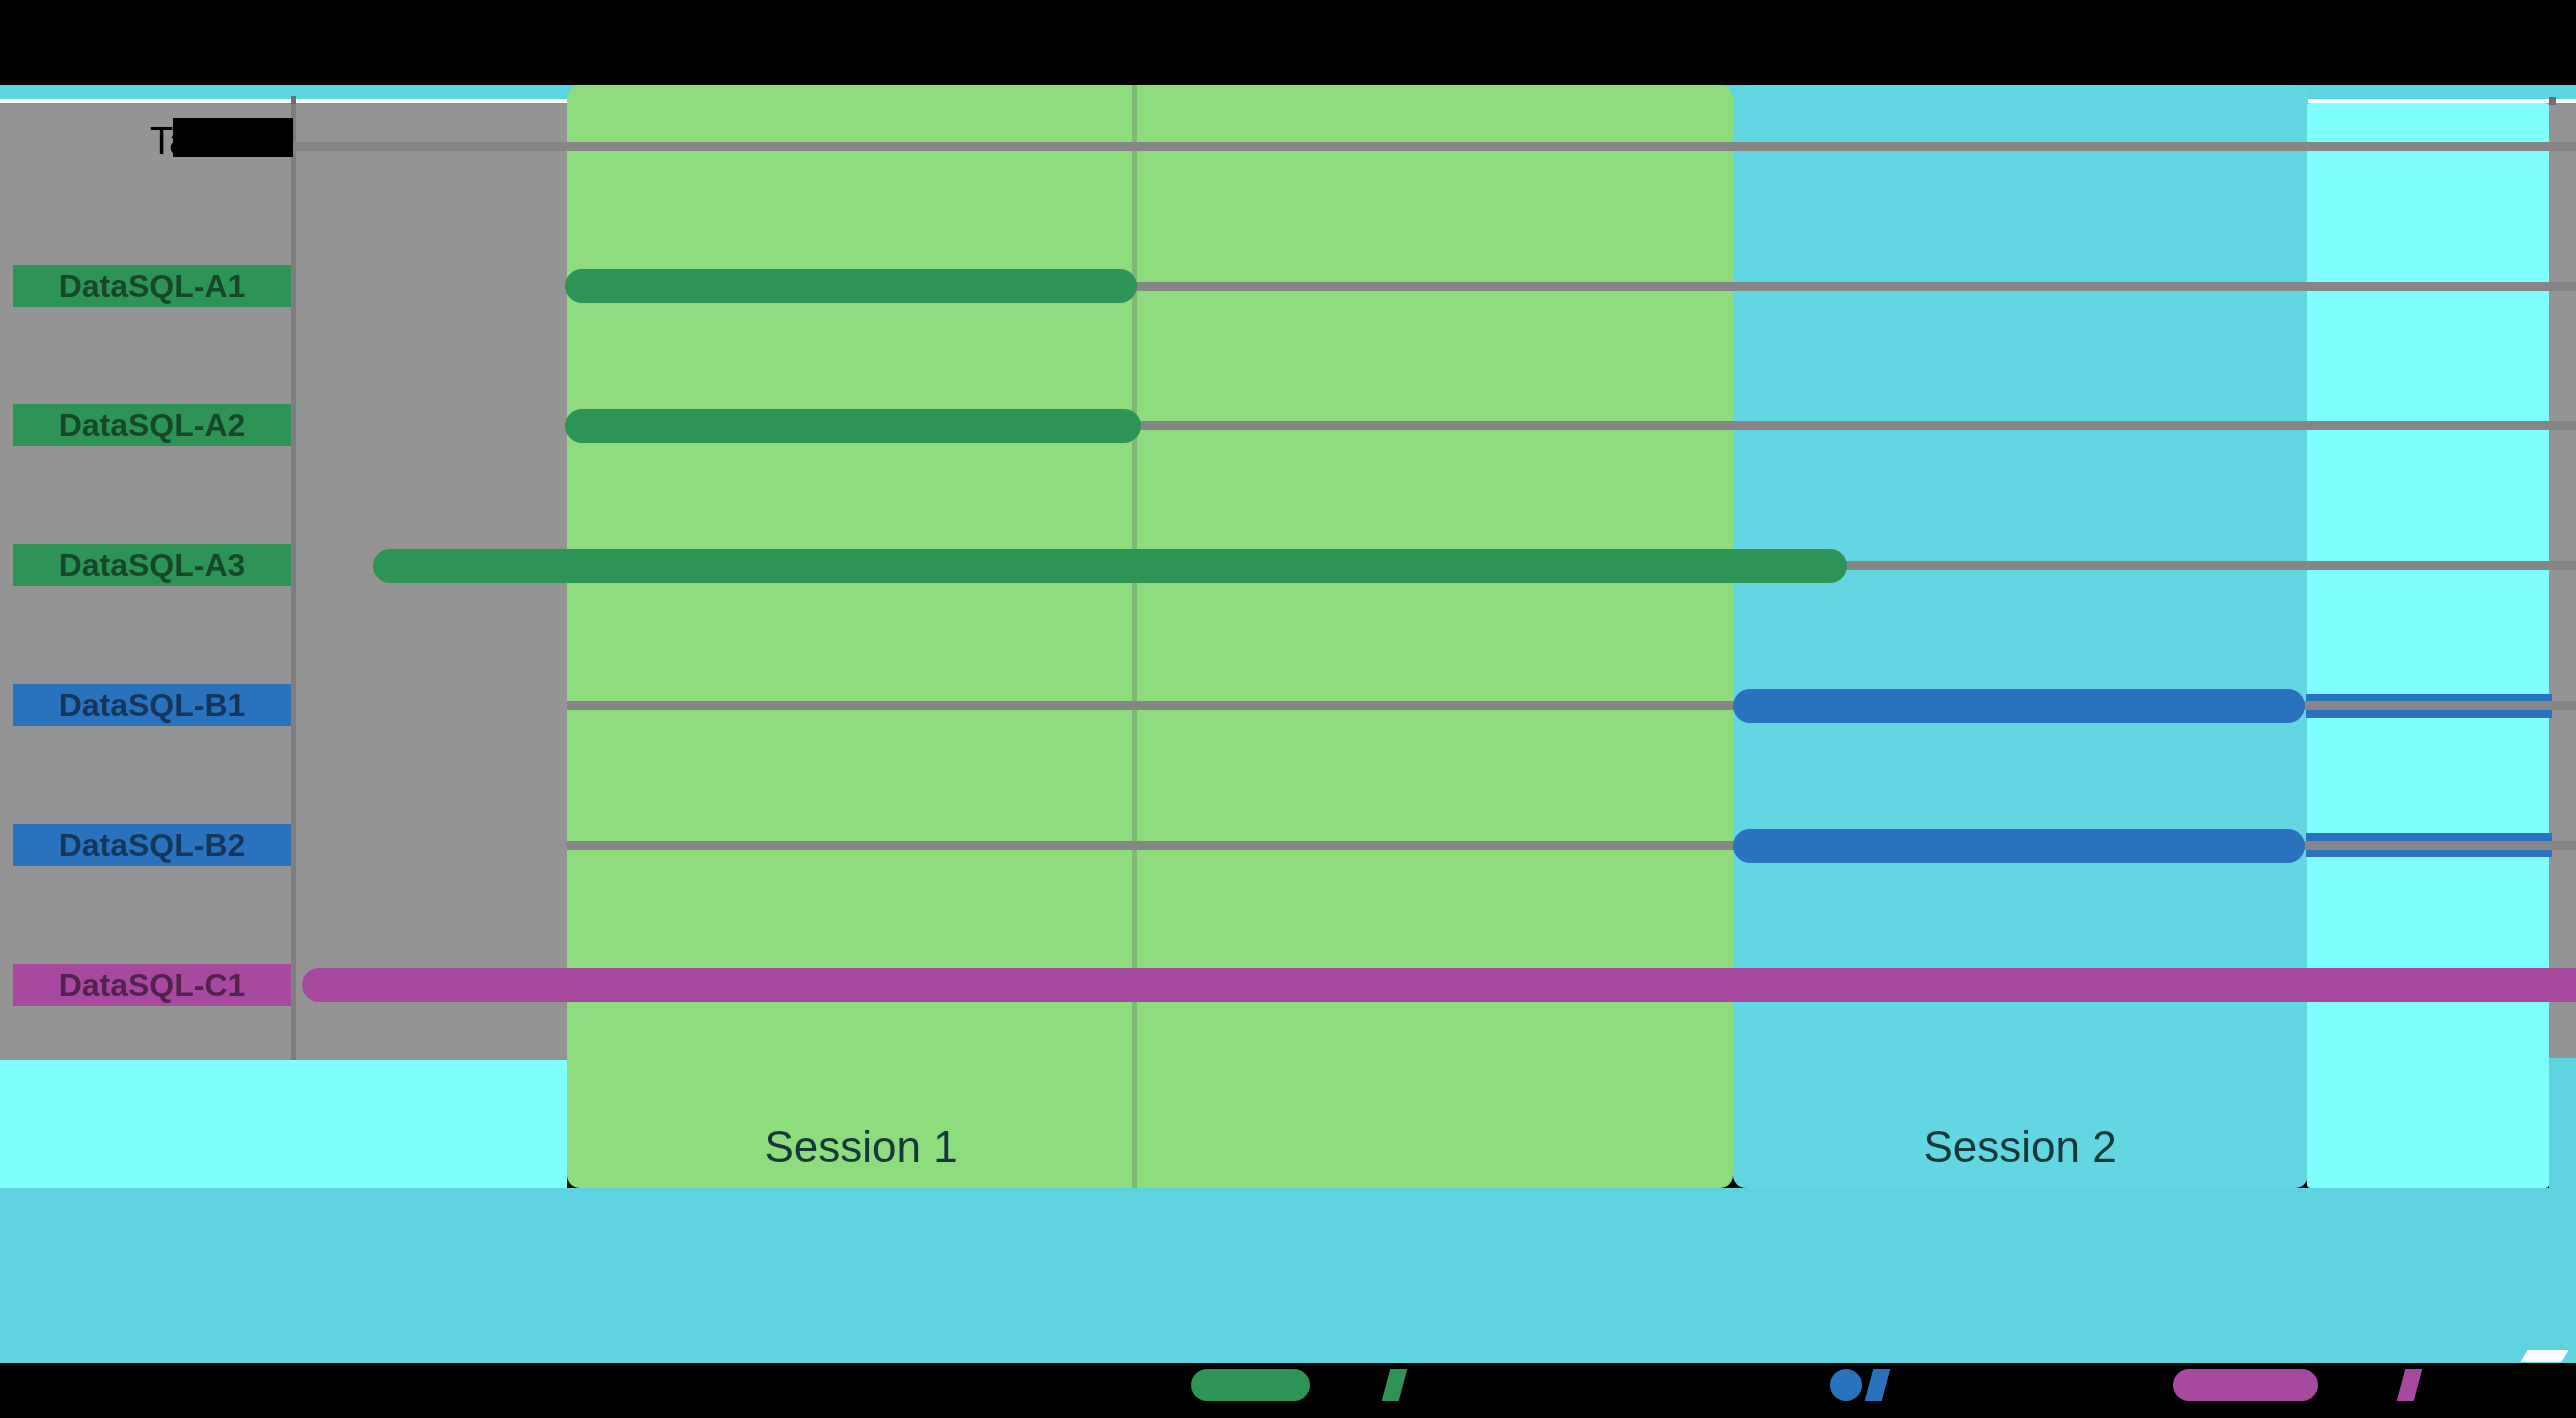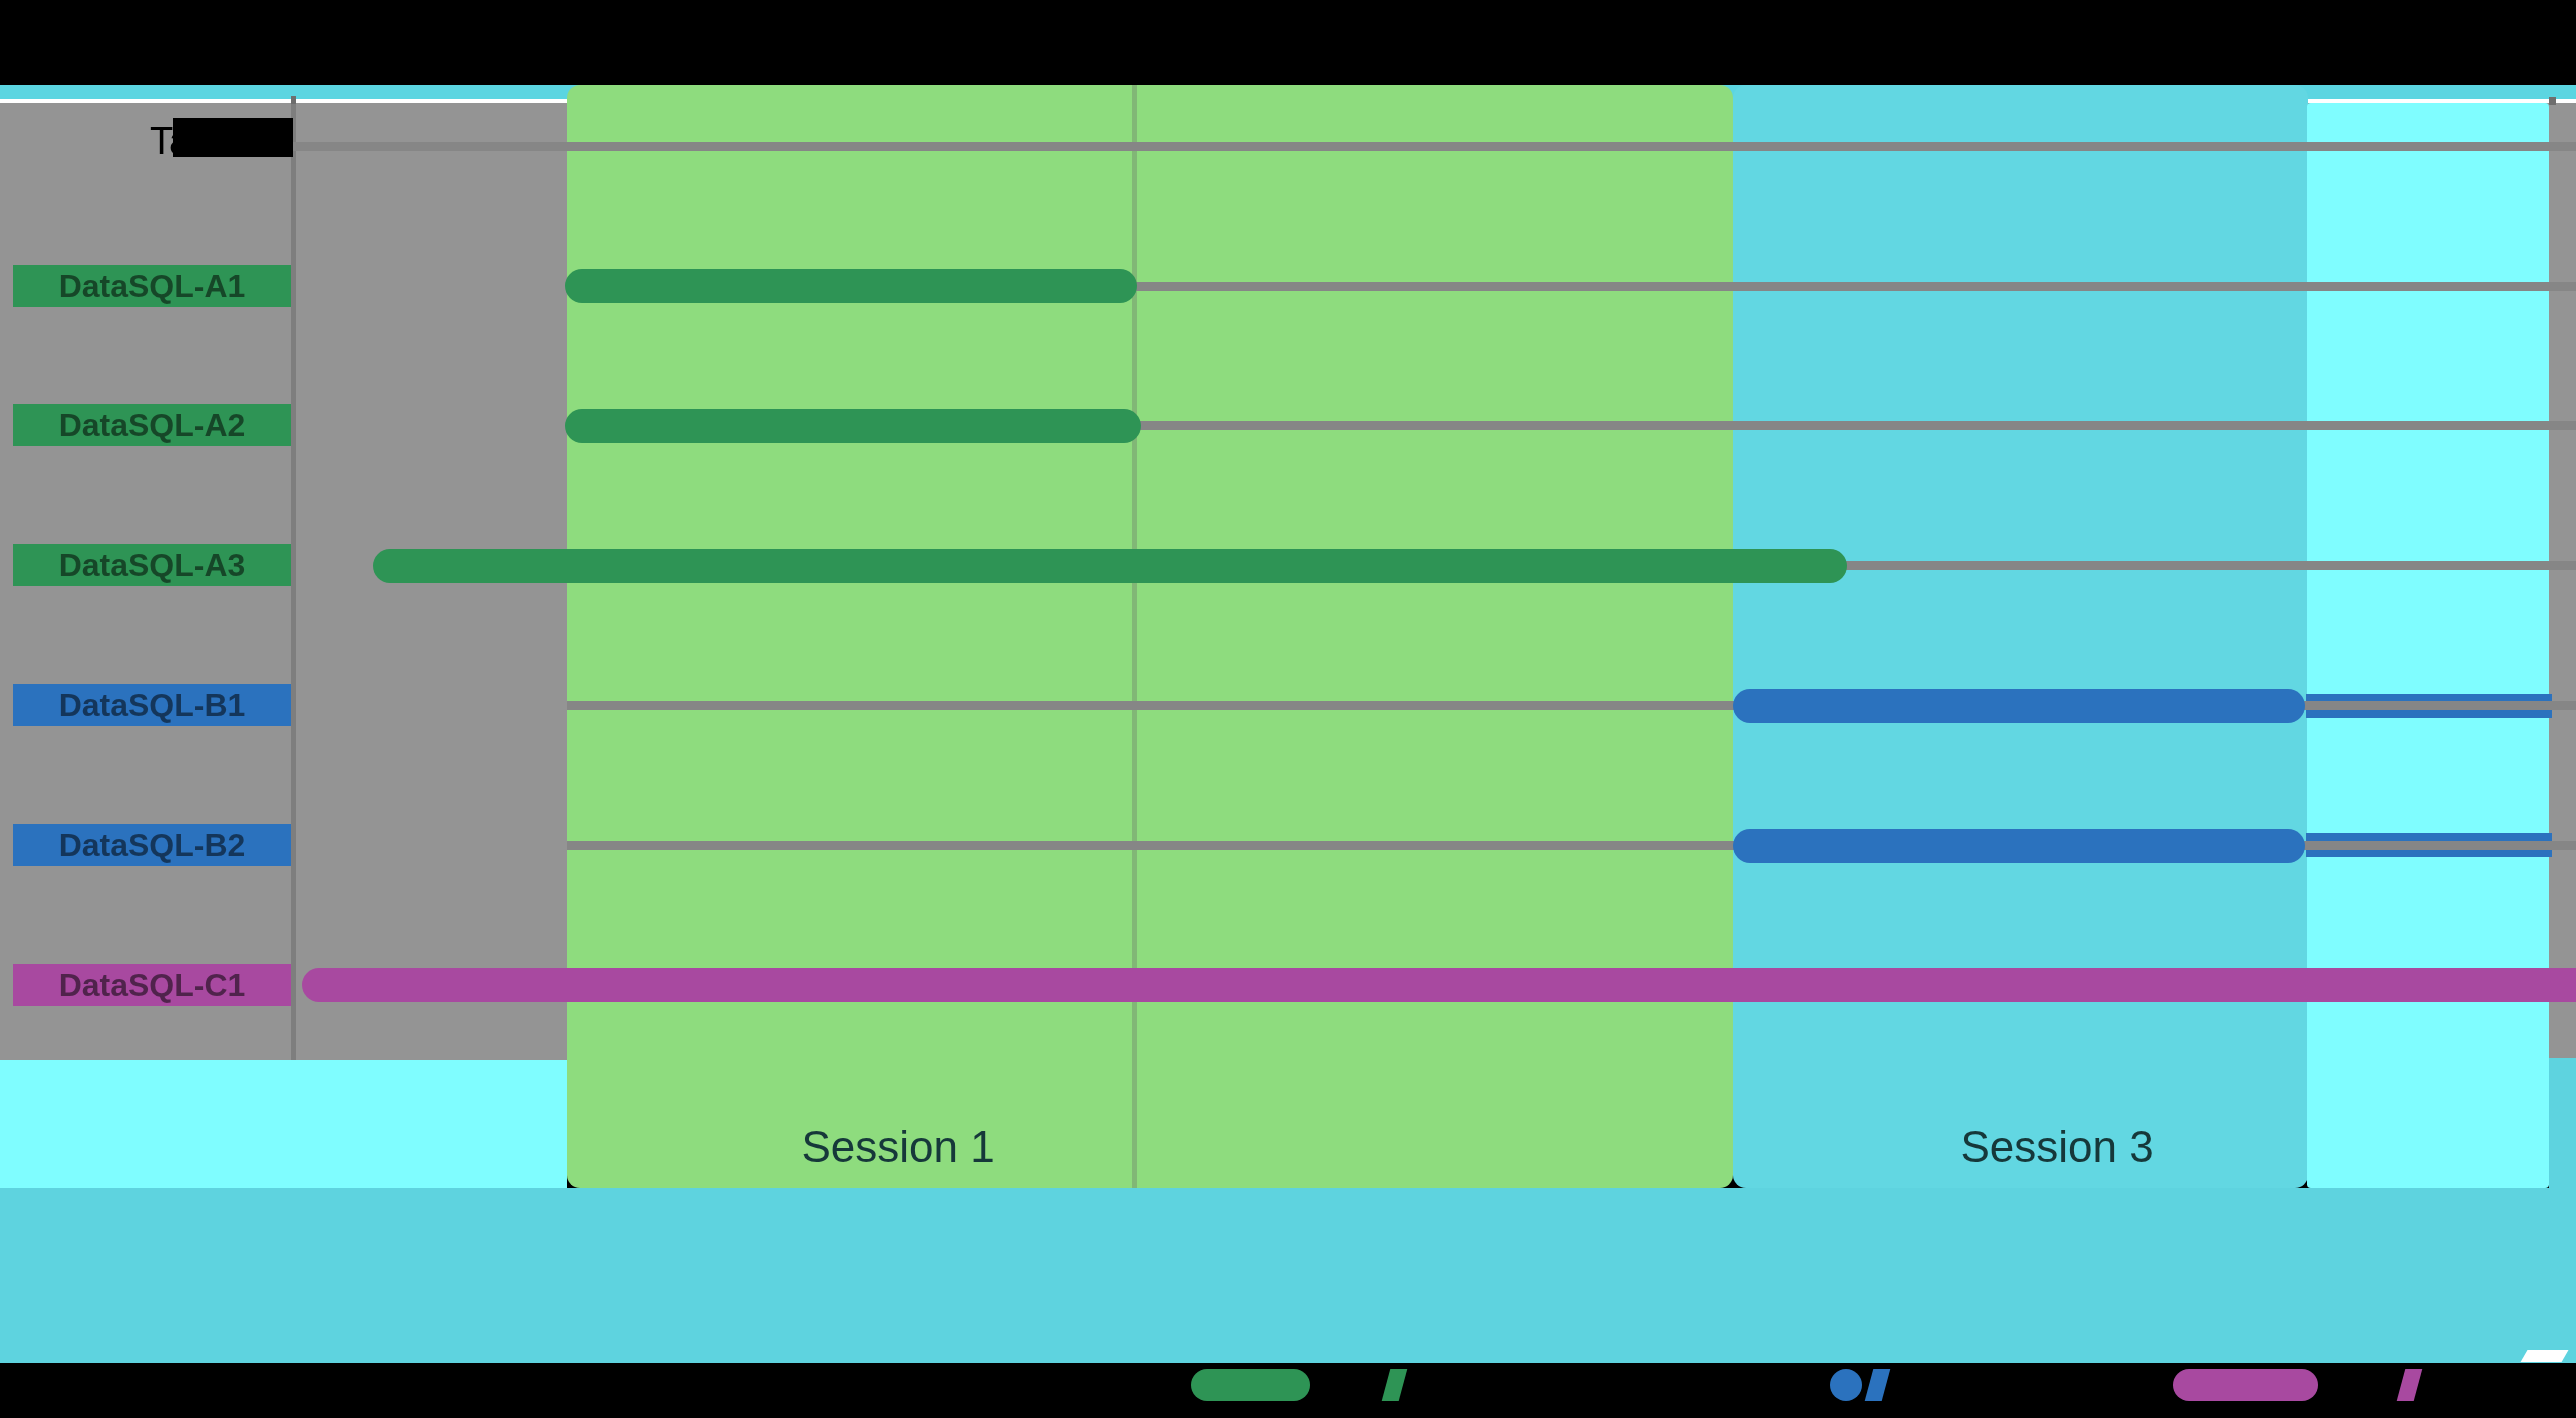--- a/index.html
+++ b/index.html
@@ -2,31 +2,31 @@
 <html style="font-size:15px"><head>
 <meta charset="utf-8">
 <style>
   html,body{margin:0;padding:0;background:#000;}
   #stage{position:relative;width:2576px;height:1419px;background:#000000;overflow:hidden;
          font-family:"Liberation Sans","DejaVu Sans",sans-serif;}
   .abs{position:absolute;box-sizing:border-box;}
   #tasks-title{position:absolute;left:150px;top:120px;font-size:38px;color:#000;font-weight:400;z-index:6;}
   #tasks-redaction{position:absolute;left:173px;top:118px;width:120px;height:39px;background:#000;z-index:7;}
   .session-label{position:absolute;top:1122px;height:49px;line-height:49px;font-size:44px;
-                 color:#16383a;text-align:center;transform:translateX(-50%);z-index:6;white-space:nowrap;margin-left:37px;}
+                 color:#16383a;text-align:center;transform:translateX(-50%);z-index:6;white-space:nowrap;}
 </style>
 </head>
 <body>
 
 <div id="stage">
 
   <div id="tasks-title">Tasks</div>
   <div id="tasks-redaction"></div>
   <div class="session-label" style="left:861px">Session 1</div>
-  <div class="session-label" style="left:2020px">Session 3</div>
+  <div class="session-label" style="left:2020px">Session 2</div>
 <div class="abs" style="left: 0px; top: 103px; width: 2576px; height: 957px; background: rgb(148, 148, 148); z-index: 0;"></div>
     <div class="abs" style="left: 0px; top: 1060px; width: 567px; height: 128px; background: rgb(127, 253, 255); z-index: 0;"></div>
     <div class="abs" style="left: 2549px; top: 1058px; width: 27px; height: 130px; background: rgb(94, 211, 223); z-index: 0;"></div>
     <div class="abs" style="left: 0px; top: 1188px; width: 2576px; height: 175px; background: rgb(94, 211, 223); z-index: 0;"></div>
     <div class="abs" style="left: 0px; top: 1363px; width: 2576px; height: 56px; background: rgb(0, 0, 0); z-index: 0;"></div>
     <div class="abs" style="left: 0px; top: 0px; width: 2576px; height: 85px; background: rgb(0, 0, 0); z-index: 0;"></div>
     <div class="abs" style="left: 0px; top: 85px; width: 2576px; height: 14px; background: rgb(91, 213, 225); z-index: 0;"></div>
     <div class="abs" style="left: 0px; top: 99px; width: 2576px; height: 3.8px; background: rgb(255, 255, 255); z-index: 0;"></div>
     <div class="abs" style="left: 567px; top: 85px; width: 1166px; height: 1103px; background: rgb(142, 220, 126); border-radius: 13px; z-index: 1;"></div>
     <div class="abs" style="left: 1733px; top: 85px; width: 575px; height: 1103px; background: rgb(98, 215, 226); border-radius: 13px; z-index: 1;"></div>

